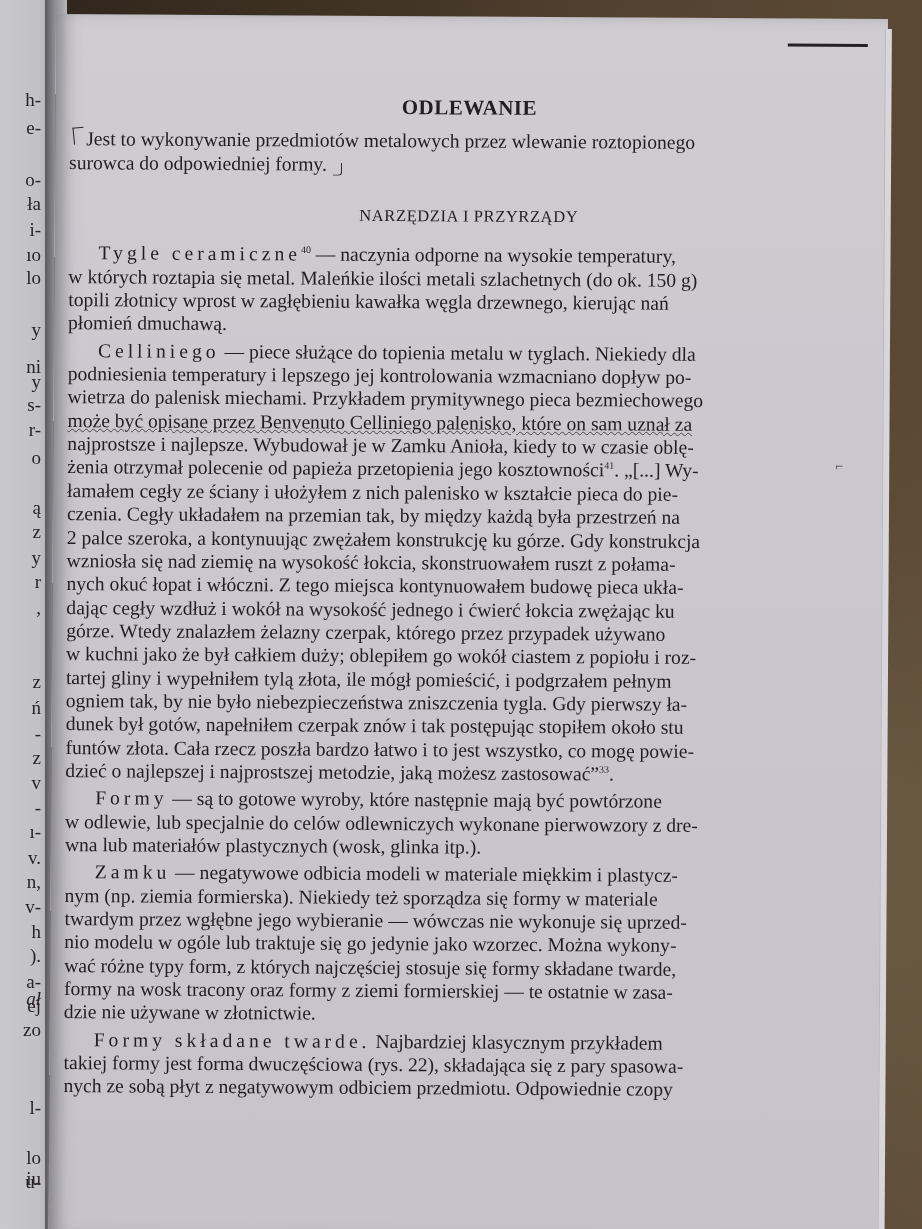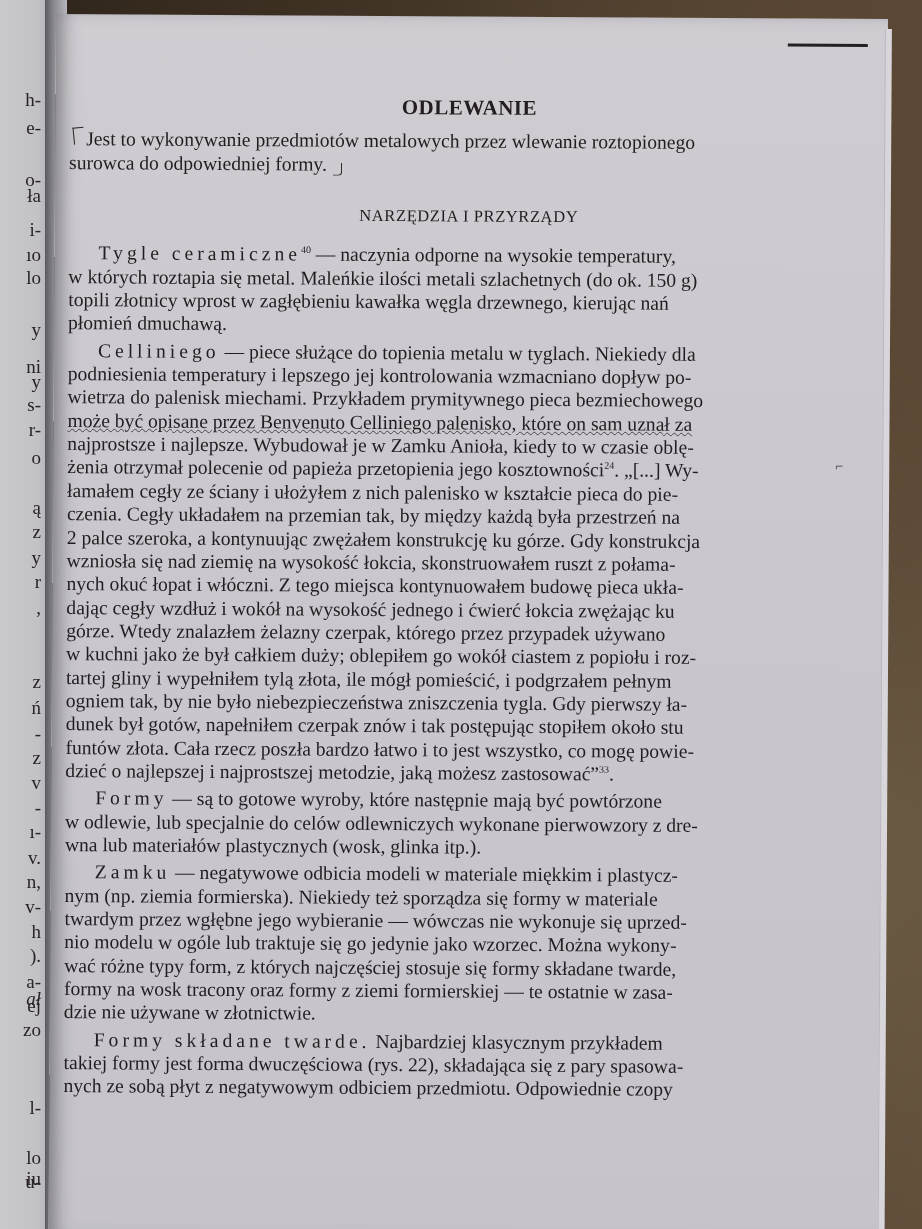--- a/index.html
+++ b/index.html
@@ -84,21 +84,21 @@
 </style>
 </head>
 <body>
 
 <div class="bg"></div>
 
 <div class="left-page" id="leftpage">
     <span class="frag" style="top: 90px;">h-</span>
     <span class="frag" style="top: 118px;">e-</span>
     <span class="frag" style="top: 170px;">o-</span>
-    <span class="frag" style="top: 186px;">ła</span>
+    <span class="frag" style="top: 194px;">ła</span>
     <span class="frag" style="top: 220px;">i-</span>
     <span class="frag" style="top: 245px;">ıo</span>
     <span class="frag" style="top: 268px;">lo</span>
     <span class="frag" style="top: 320px;">y</span>
     <span class="frag" style="top: 357px; text-align: right;">ni</span>
     <span class="frag" style="top: 372px;">y</span>
     <span class="frag" style="top: 395px;">s-</span>
     <span class="frag" style="top: 420px;">r-</span>
     <span class="frag" style="top: 448px;">o</span>
     <span class="frag" style="top: 498px;">ą</span>
@@ -154,21 +154,21 @@
     </p>
 
     <p class="indent">
       <span class="line"><span class="spaced">Celliniego</span><span> — piece służące do topienia metalu w tyglach. Niekiedy dla</span></span>
     </p>
     <p>
       <span class="line">podniesienia temperatury i lepszego jej kontrolowania wzmacniano dopływ po-</span>
       <span class="line">wietrza do palenisk miechami. Przykładem prymitywnego pieca bezmiechowego</span>
       <span class="line underline-wavy">może być opisane przez Benvenuto Celliniego palenisko, które on sam uznał za</span>
       <span class="line">najprostsze i najlepsze. Wybudował je w Zamku Anioła, kiedy to w czasie oblę-</span>
-      <span class="line"><span>żenia otrzymał polecenie od papieża przetopienia jego kosztowności</span><sup>24</sup><span>. „[...] Wy-</span></span>
+      <span class="line"><span>żenia otrzymał polecenie od papieża przetopienia jego kosztowności</span><sup>41</sup><span>. „[...] Wy-</span></span>
       <span class="line">łamałem cegły ze ściany i ułożyłem z nich palenisko w kształcie pieca do pie-</span>
       <span class="line">czenia. Cegły układałem na przemian tak, by między każdą była przestrzeń na</span>
       <span class="line">2 palce szeroka, a kontynuując zwężałem konstrukcję ku górze. Gdy konstrukcja</span>
       <span class="line">wzniosła się nad ziemię na wysokość łokcia, skonstruowałem ruszt z połama-</span>
       <span class="line">nych okuć łopat i włóczni. Z tego miejsca kontynuowałem budowę pieca ukła-</span>
       <span class="line">dając cegły wzdłuż i wokół na wysokość jednego i ćwierć łokcia zwężając ku</span>
       <span class="line">górze. Wtedy znalazłem żelazny czerpak, którego przez przypadek używano</span>
       <span class="line">w kuchni jako że był całkiem duży; oblepiłem go wokół ciastem z popiołu i roz-</span>
       <span class="line">tartej gliny i wypełniłem tylą złota, ile mógł pomieścić, i podgrzałem pełnym</span>
       <span class="line">ogniem tak, by nie było niebezpieczeństwa zniszczenia tygla. Gdy pierwszy ła-</span>

